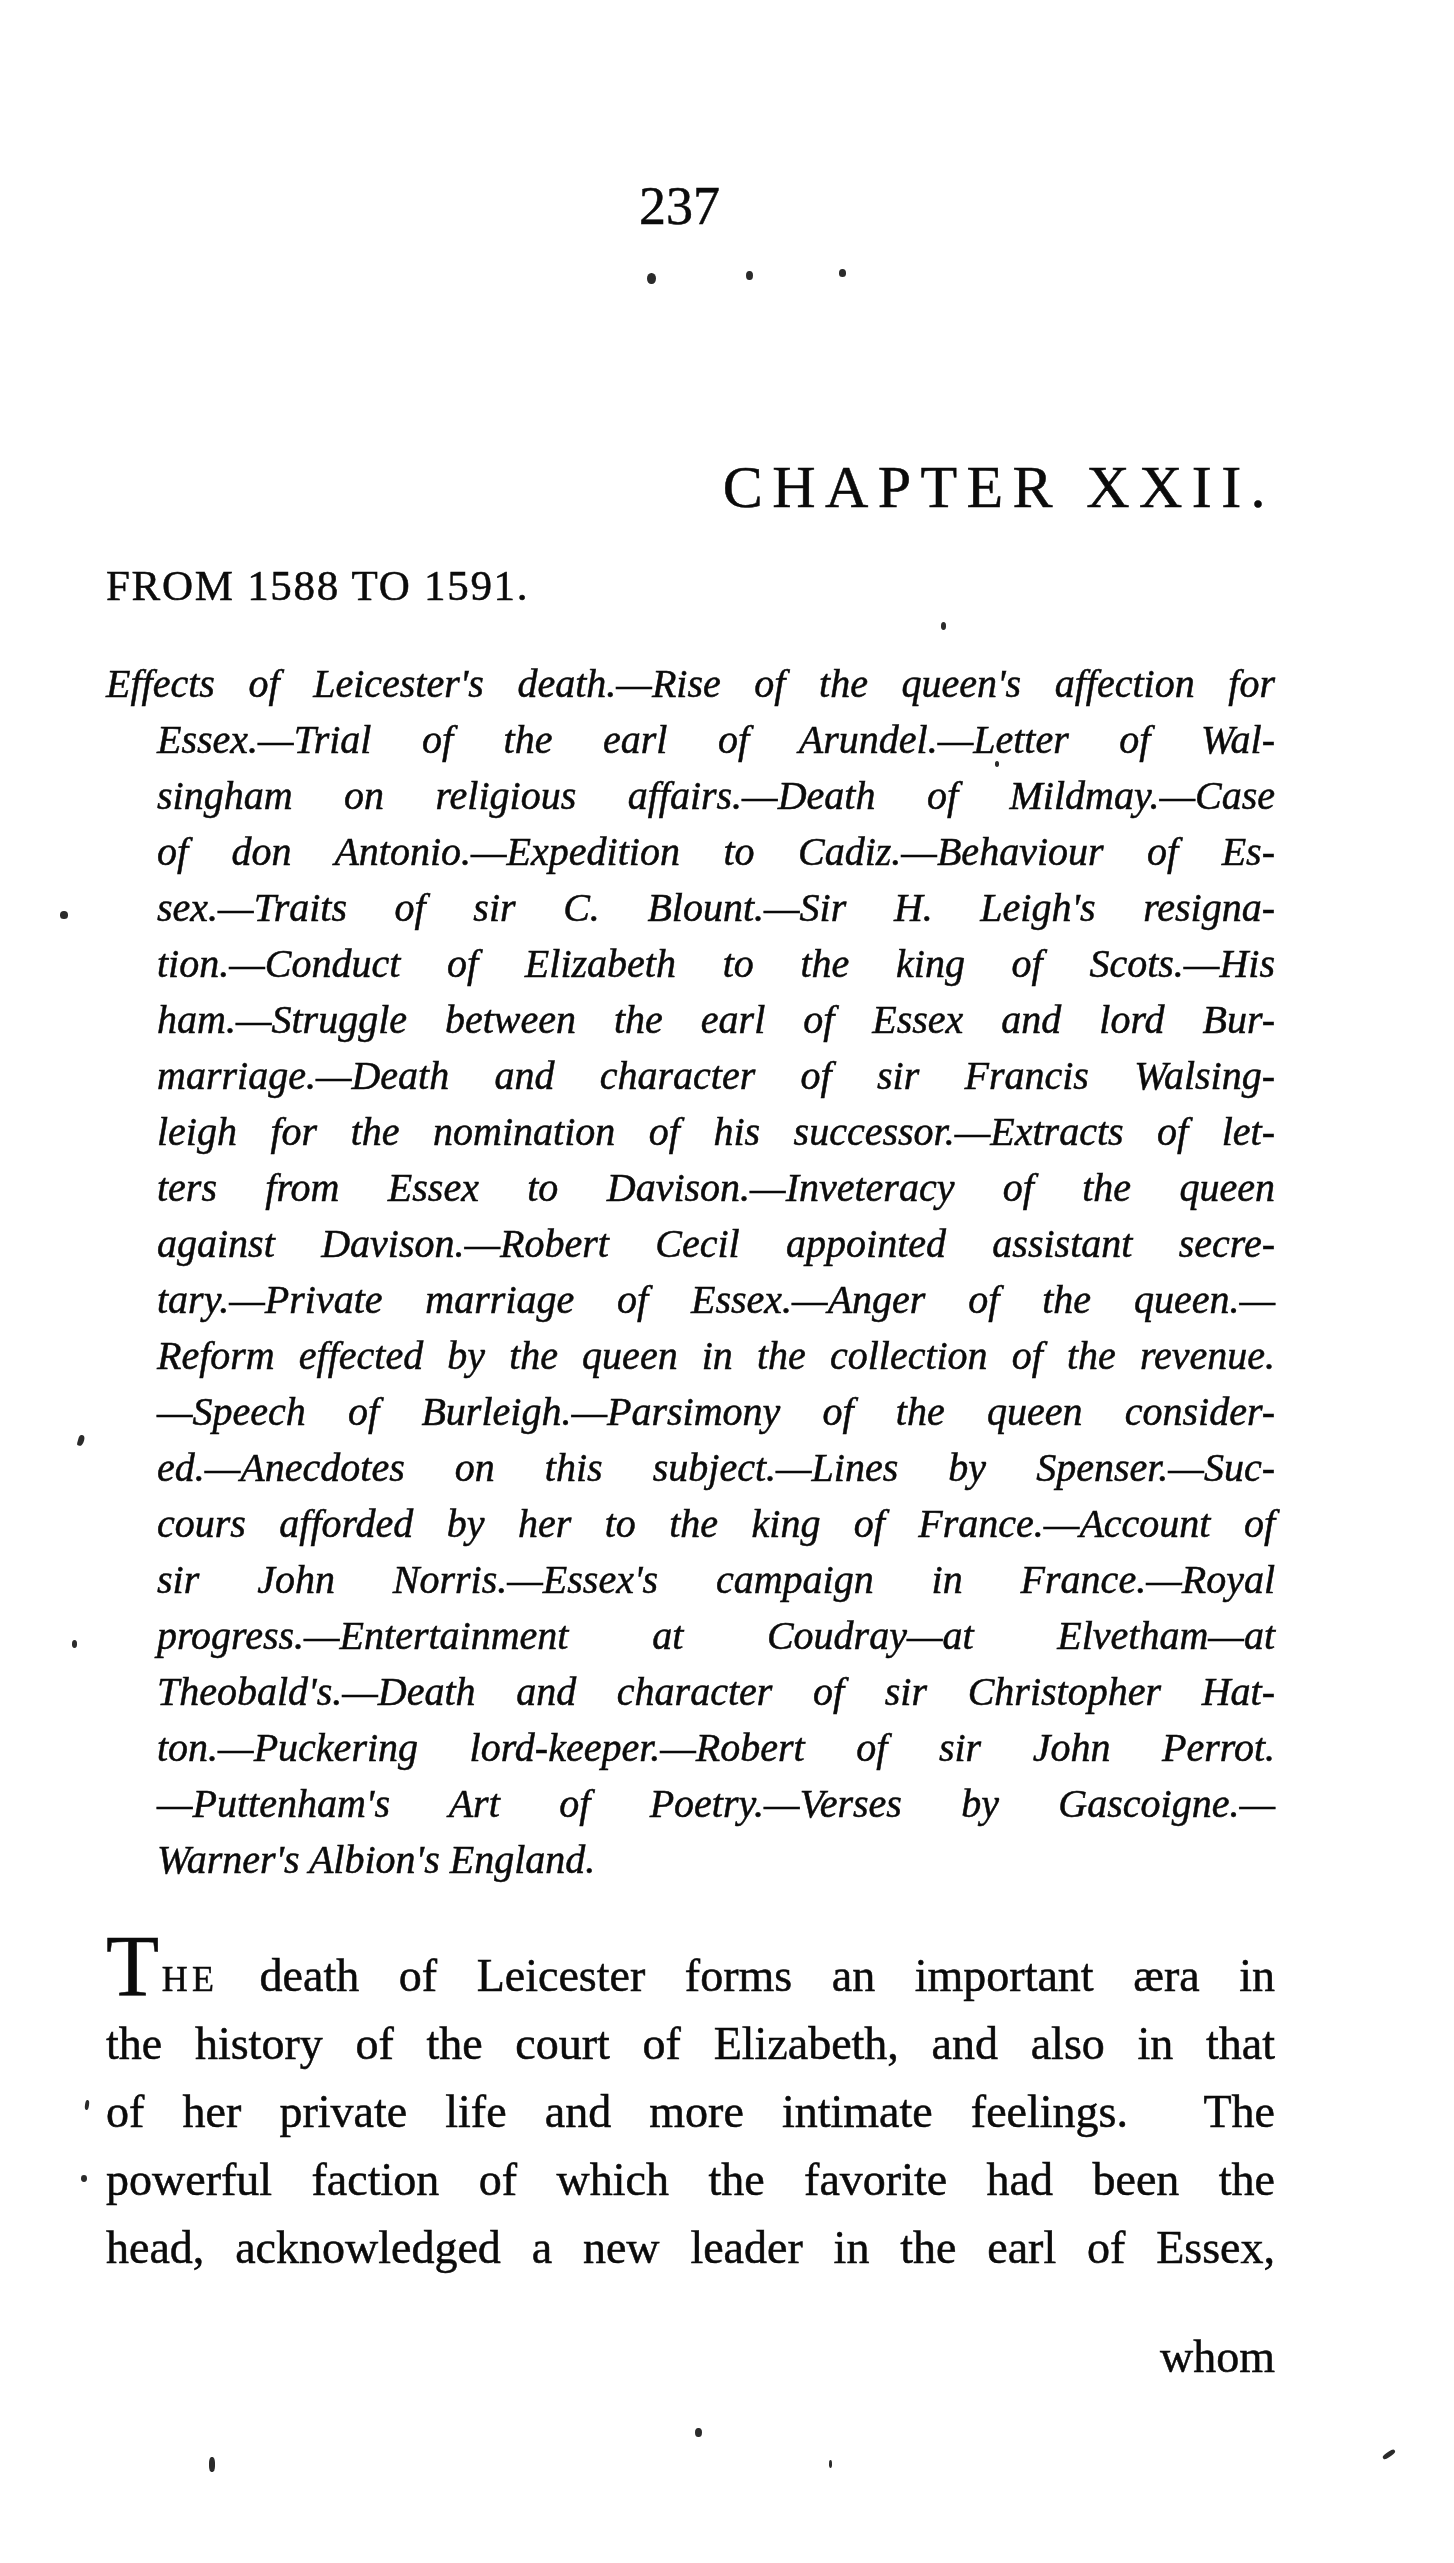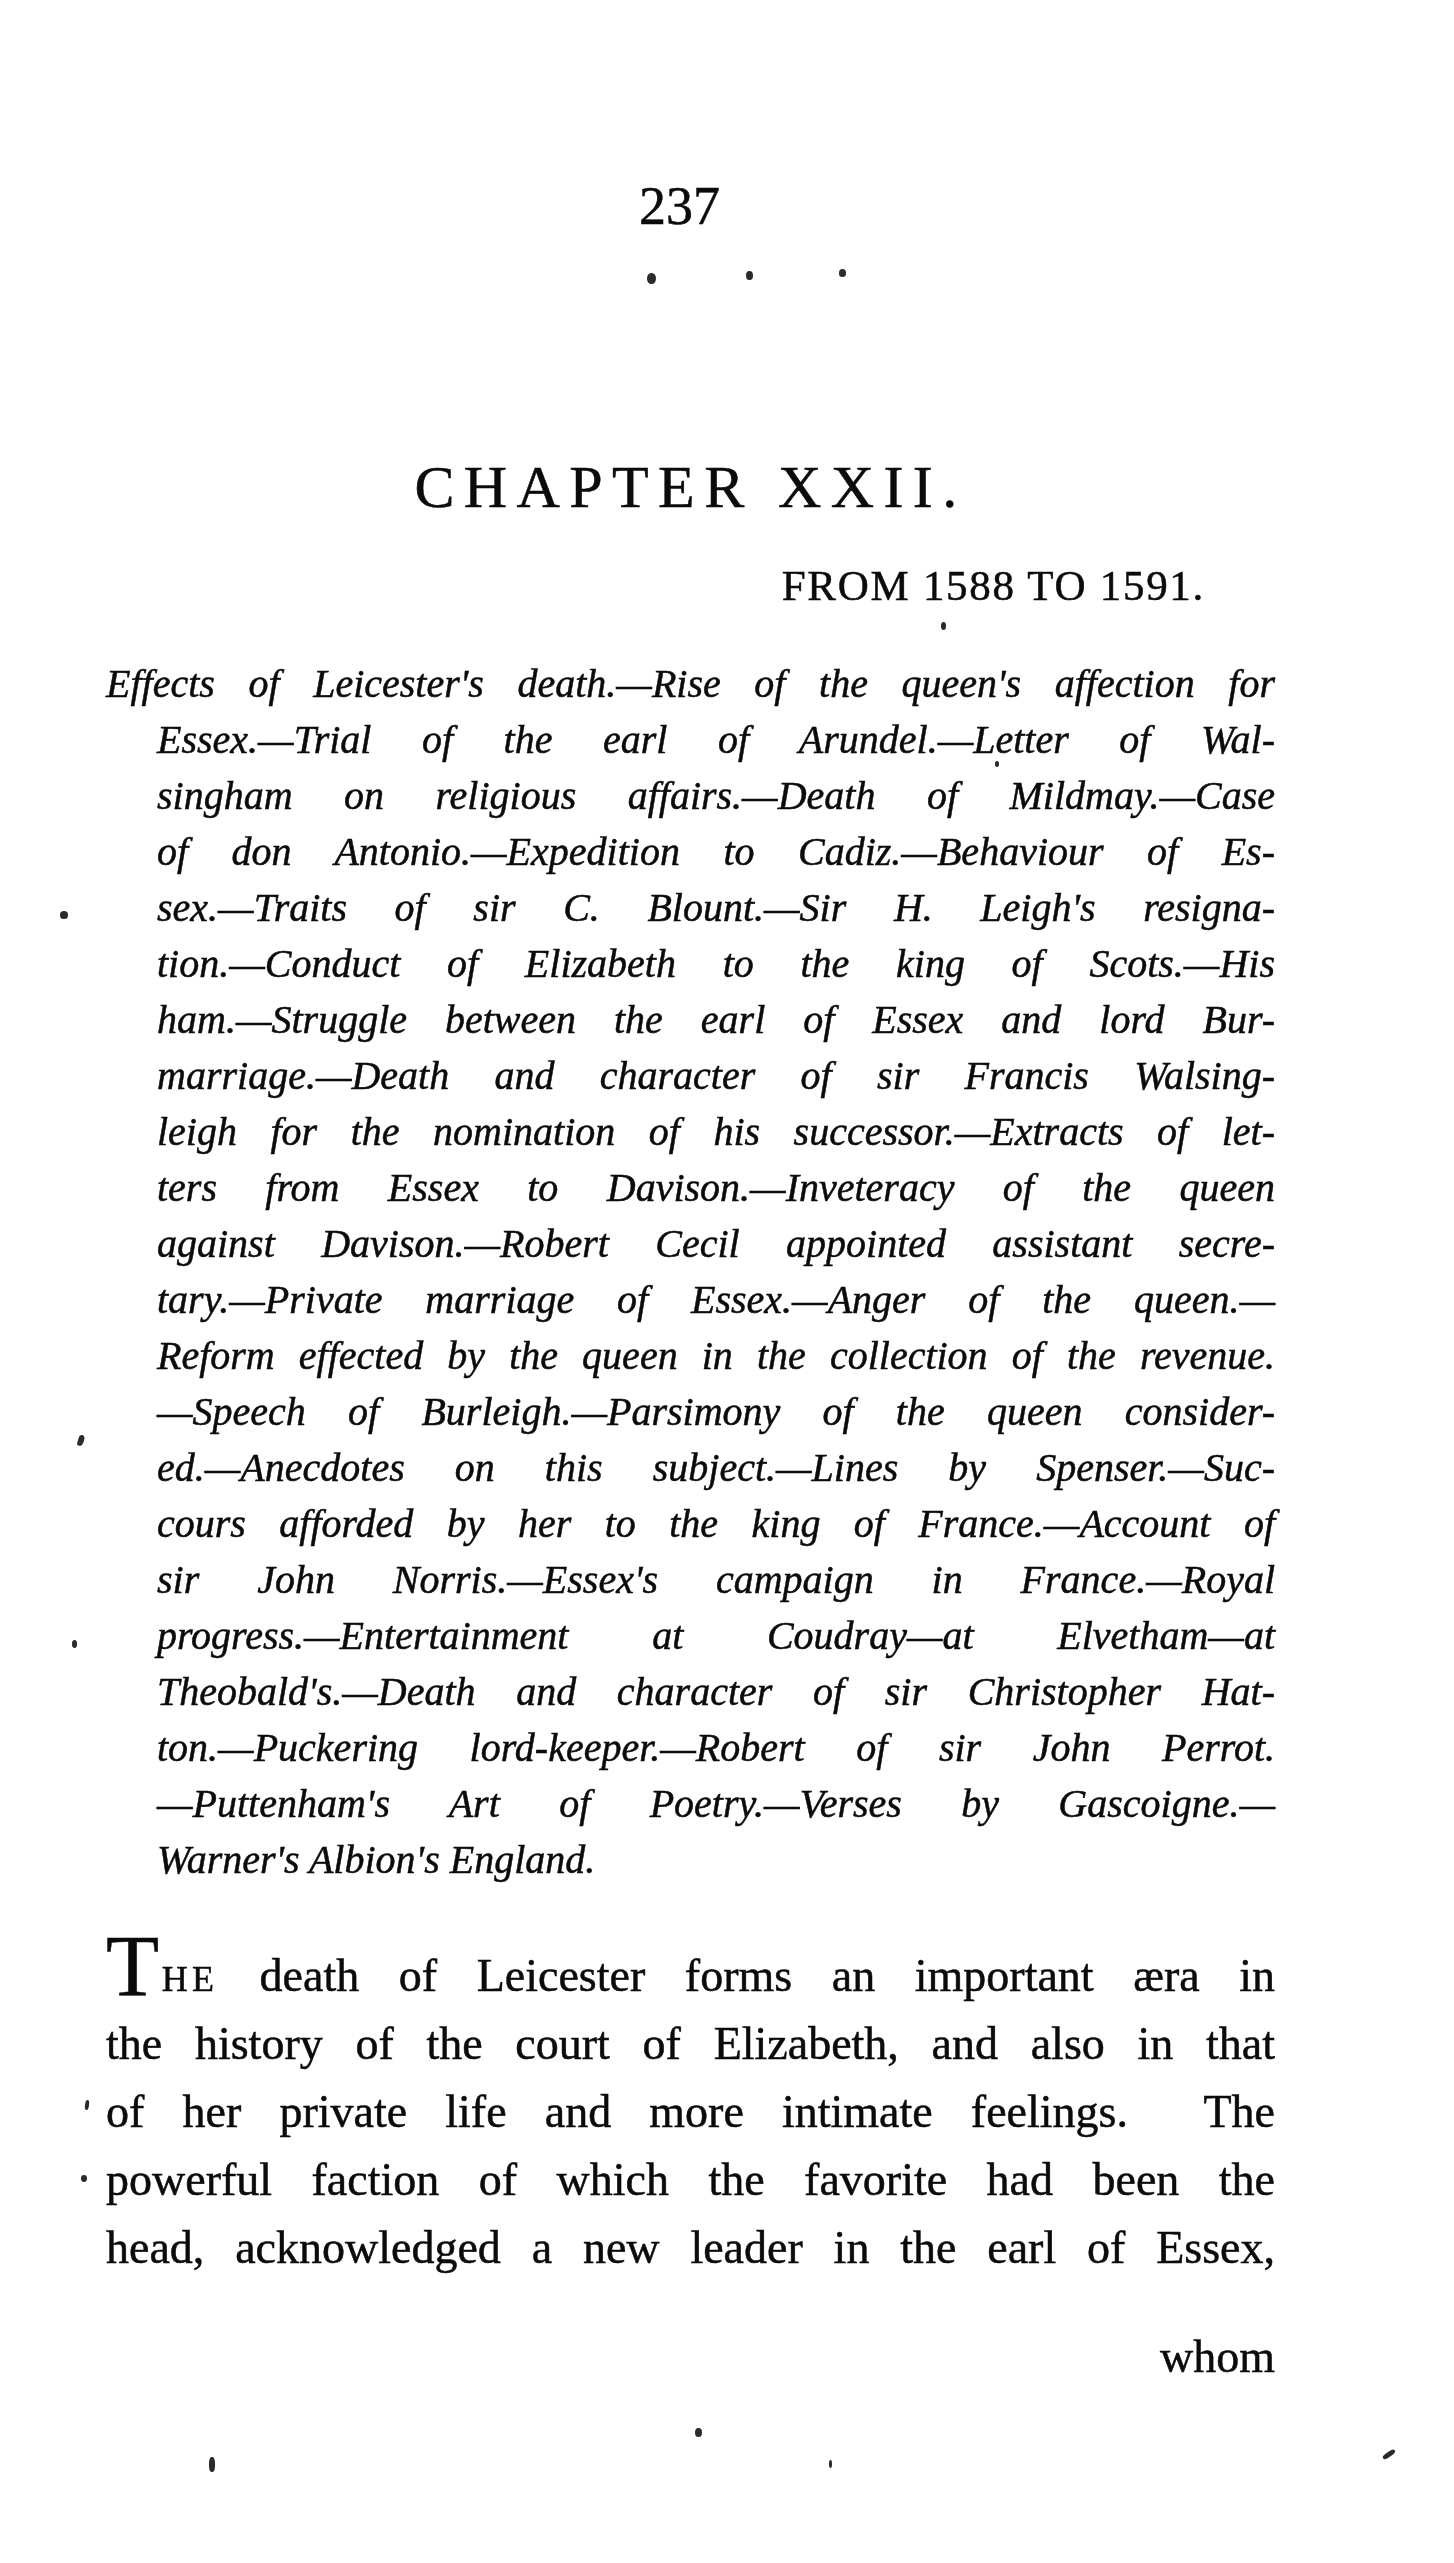--- a/index.html
+++ b/index.html
@@ -15,27 +15,27 @@
     position: absolute; inset: 0;
     -webkit-text-stroke: 0.5px currentColor;
   }
   .pageno {
     position: absolute; top: 179px; left: 106px; width: 1169px;
     box-sizing: border-box; padding-right: 22px;
     text-align: center; font-size: 54px; line-height: 1;
   }
   .chapter {
     position: absolute; top: 457px; left: 106px; width: 1169px;
-    text-align: center; font-size: 60px; line-height: 1;
+    text-align: right; font-size: 60px; line-height: 1;
     letter-spacing: 9.4px;
   }
   .daterange {
     position: absolute; top: 564px; left: 106px; width: 1169px;
     box-sizing: border-box; padding-right: 70px;
-    text-align: right; font-size: 43px; line-height: 1;
+    text-align: left; font-size: 43px; line-height: 1;
     letter-spacing: 1.7px;
   }
   #summary {
     position: absolute; top: 656px; left: 106px; width: 1169px;
     font-style: italic; font-size: 40px;
   }
   .sline {
     height: 56px; line-height: 56px;
     white-space: nowrap;
     text-align: justify; text-align-last: justify;

